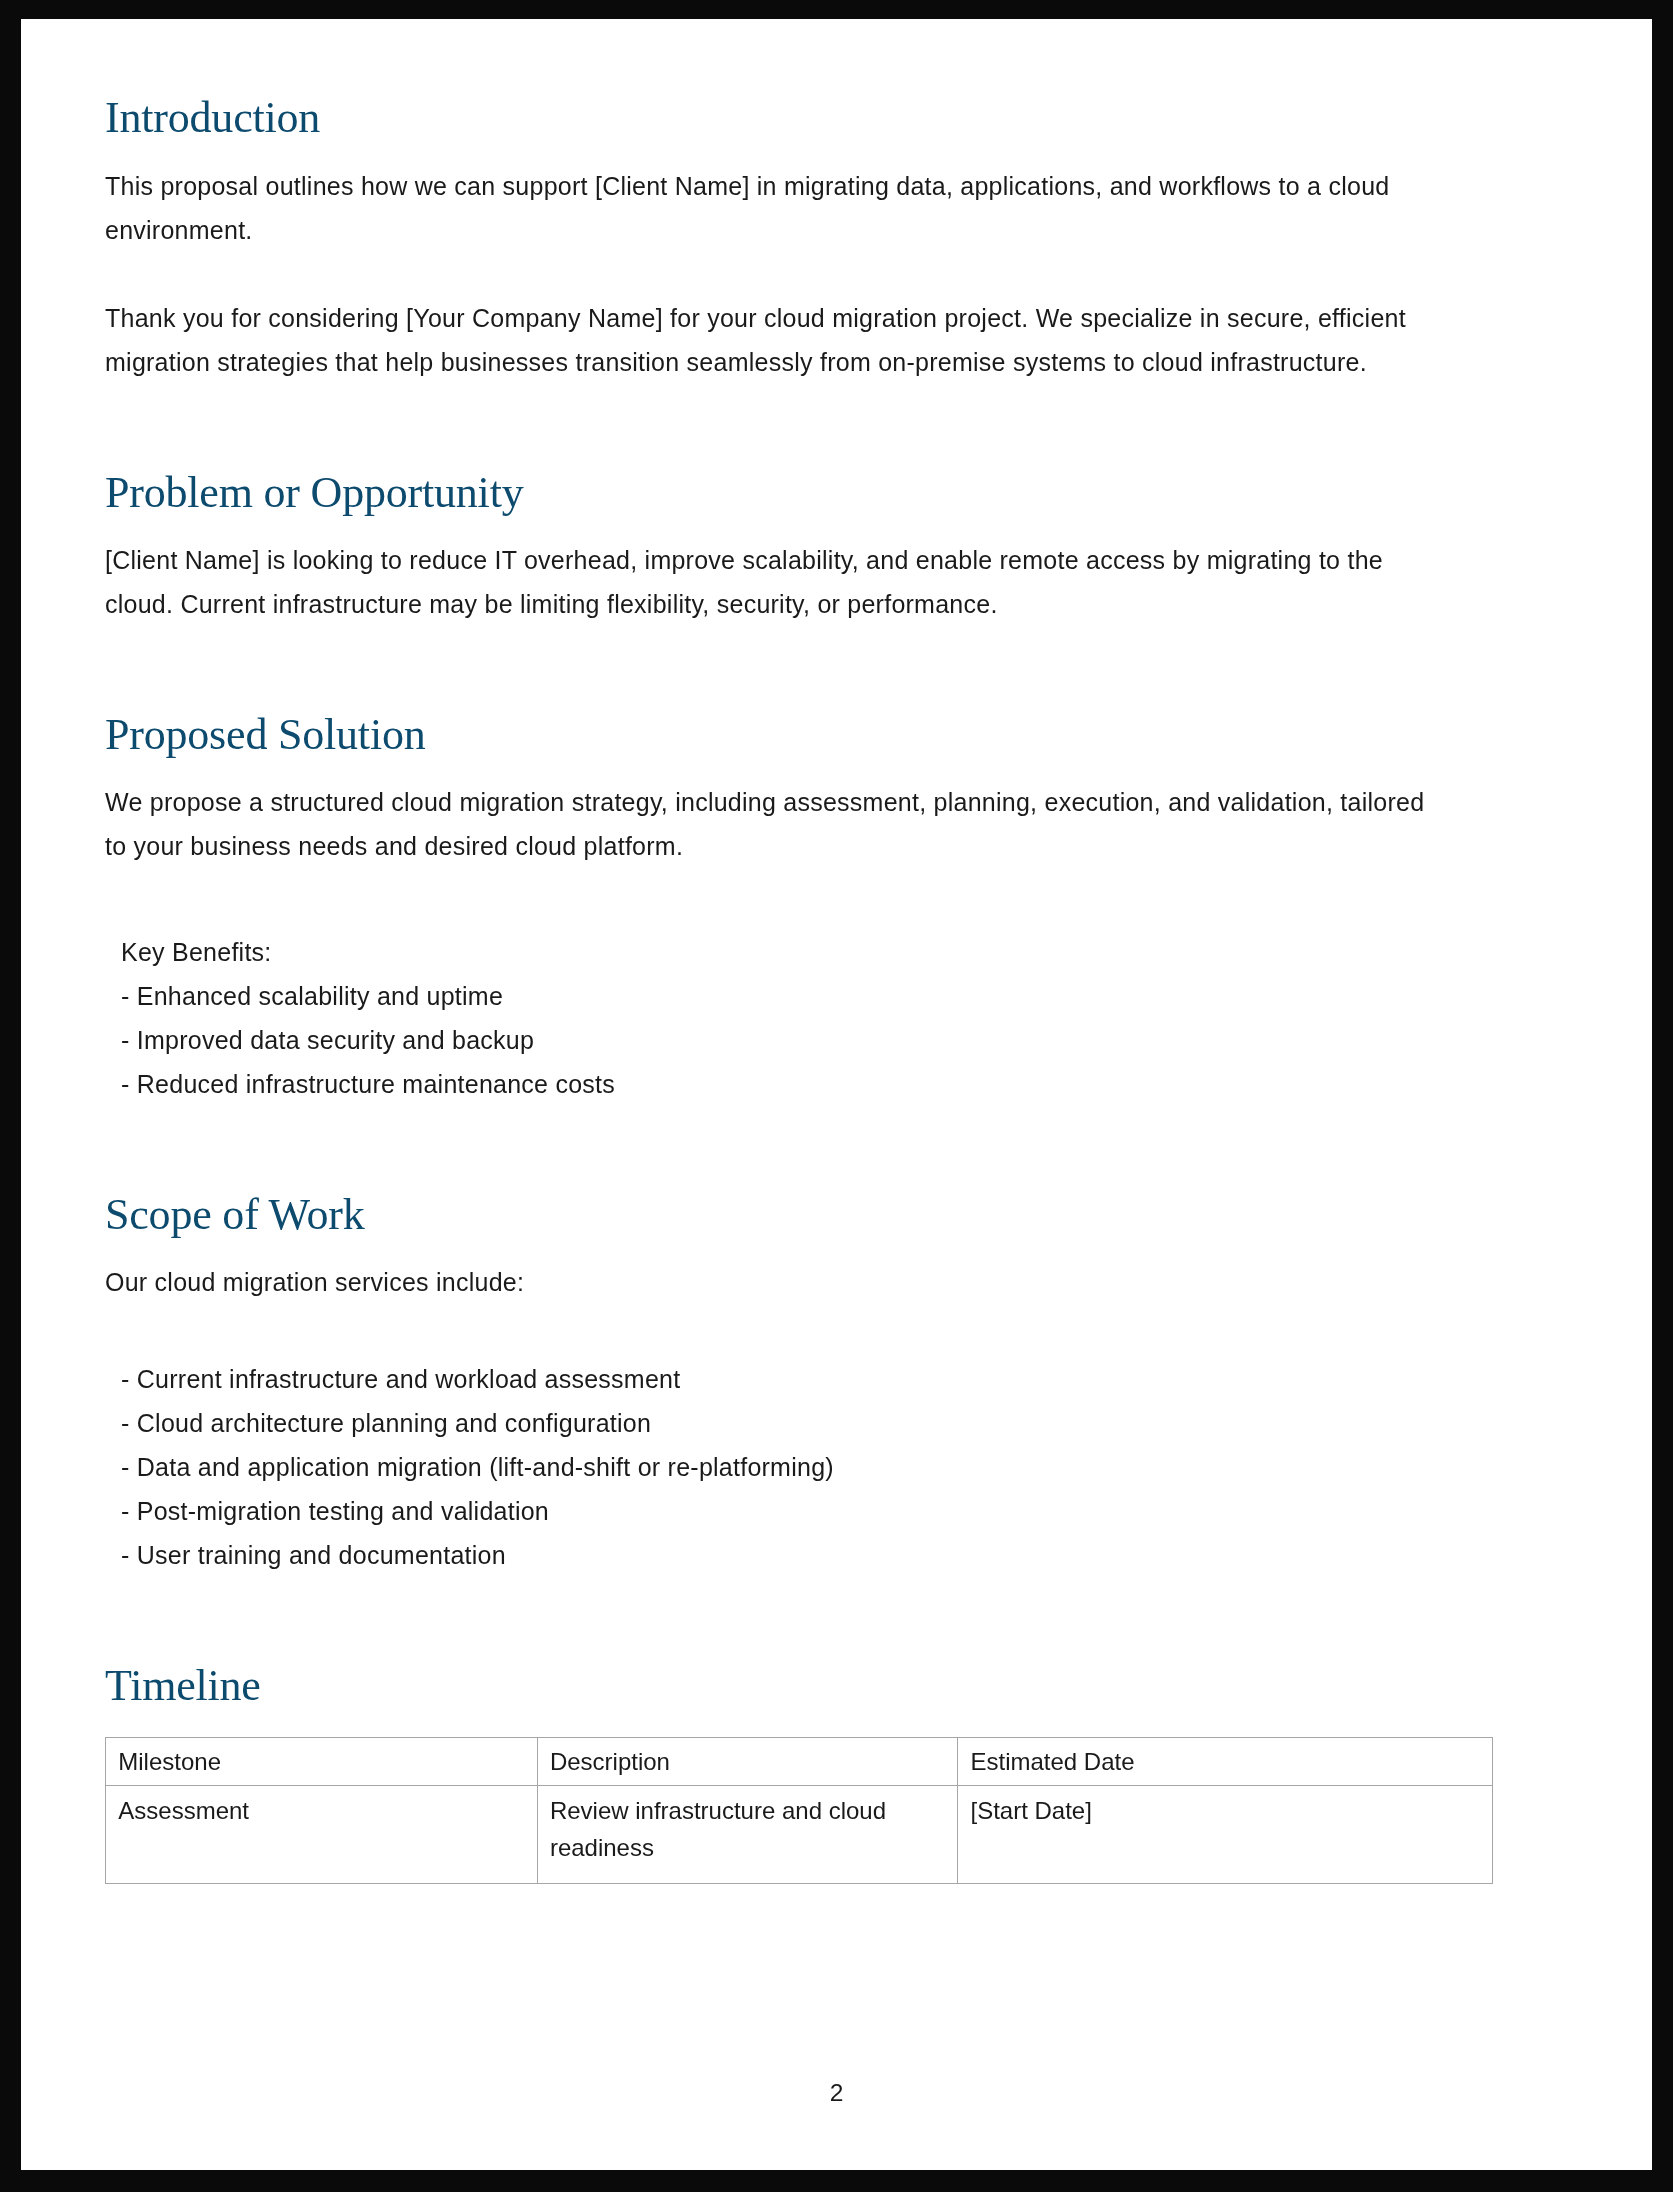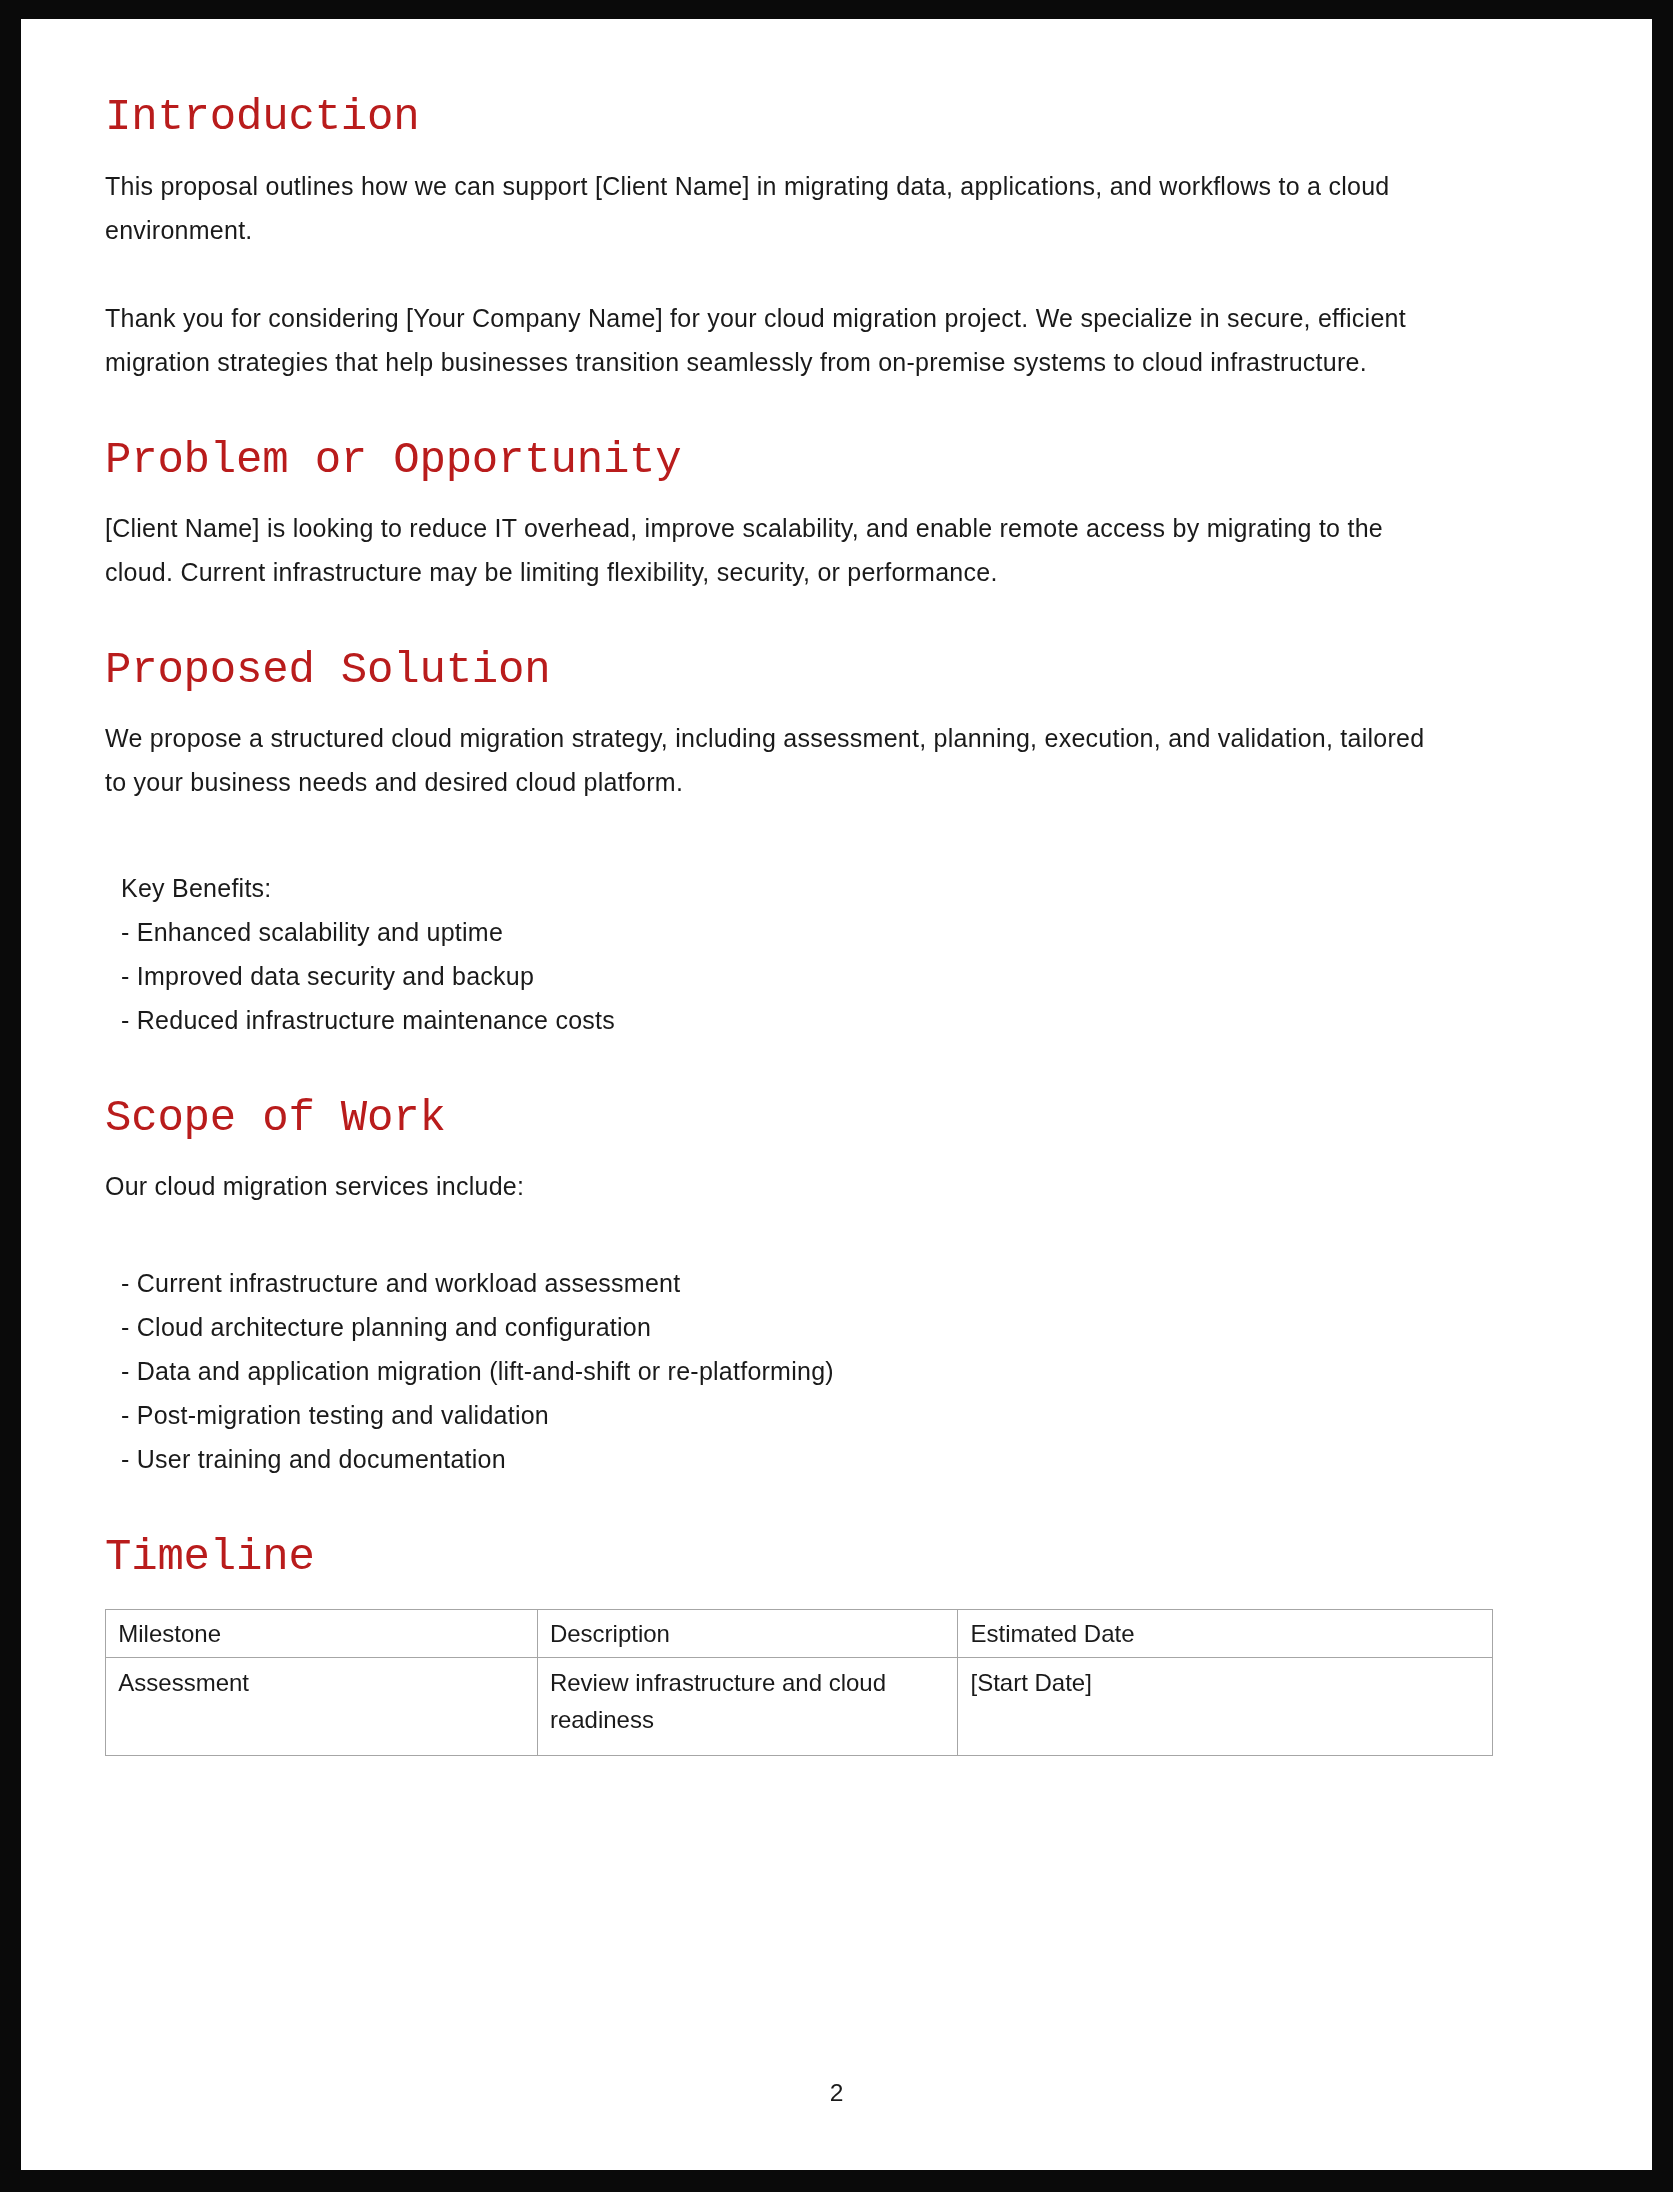--- a/index.html
+++ b/index.html
@@ -36,33 +36,33 @@
 
   
   .doc {
     position: absolute;
     left: 84px;
     top: 74px;
     width: 1334px;
   }
 
   h1.heading {
-    font-family: Liberation Mono, monospace;
+    font-family: Liberation Serif, serif;
     font-weight: 400;
     font-size: 44px;
     line-height: 1.12;
     letter-spacing: -0.2px;
-    color: #b91c1c;
+    color: #0c4a6e;
     margin: 0 0 21px 0;
     padding: 0;
     -webkit-font-smoothing: antialiased;
   }
 
   h1.heading.spaced-top {
-    margin-top: 52px;
+    margin-top: 84px;
   }
 
   p.body-text,
   .list-line {
     font-family: "Liberation Sans", sans-serif;
     font-size: 25px;
     line-height: 44px;
     color: #1a1a1a;
     margin: 0;
     padding: 0;

